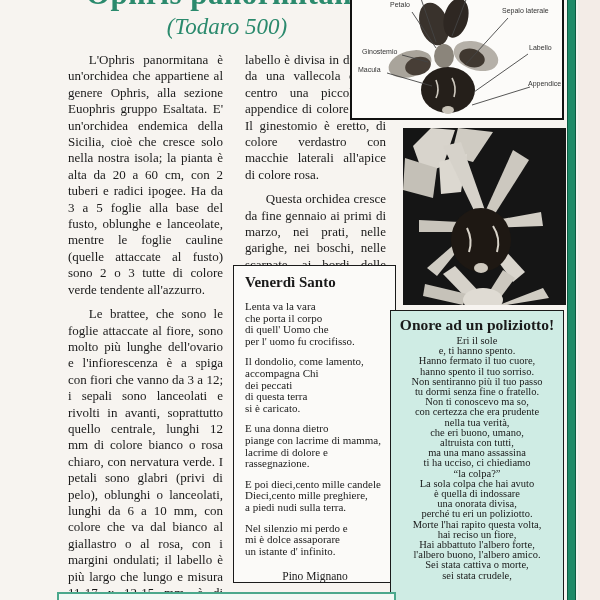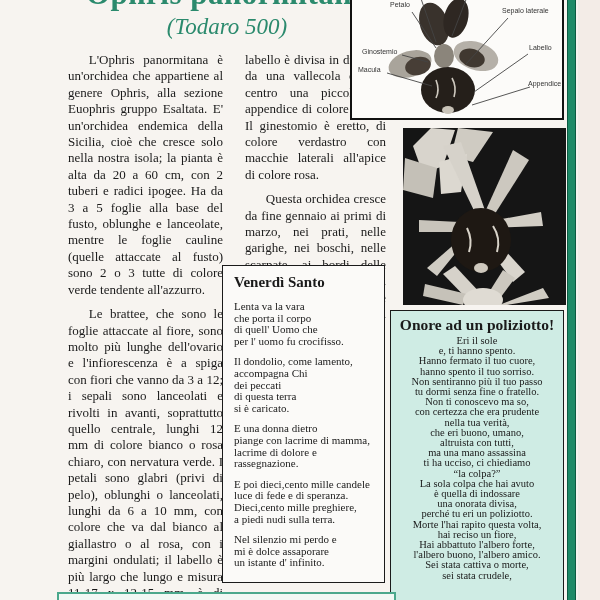--- a/index.html
+++ b/index.html
@@ -32,21 +32,21 @@
   .col p.indent{text-indent:1.6em}
   
   .diagram-box{position:absolute;left:350px;top:-30px;width:214px;height:150px;background:#fcfbf9;
     border:2px solid #111;overflow:hidden}
   .diagram-box svg{position:absolute;left:0;top:0}
   .dlabel{position:absolute;font-size:7px;line-height:8px;color:#333;white-space:nowrap;
     font-family:Liberation Sans, sans-serif}
   
   .photo{position:absolute;left:403px;top:128px;width:163px;height:177px;background:#141414;overflow:hidden}
   
-  .poem-box{position:absolute;left:222px;top:265px;width:163px;height:318px;background:#fbfaf8;
+  .poem-box{position:absolute;left:233px;top:265px;width:163px;height:318px;background:#fbfaf8;
     border:1.5px solid #1a1a1a;padding:8px 10px 6px 11px;overflow:hidden}
   .poem-box h2{margin:0 0 10px 0;font-size:15px;line-height:17px;font-weight:bold}
   .poem-box .pline{font-size:11px;line-height:11.6px;white-space:nowrap}
   .poem-box .pline:empty{min-height:9px}
   .poem-box .author{margin-top:13px;text-align:center;font-size:11.5px}
   
   .mint-box{position:absolute;left:390px;top:310px;width:174px;height:296px;background:var(--mint);
     border:1.5px solid #1a1a1a;padding:5px 2px;text-align:center;overflow:hidden}
   .mint-box h2{margin:0 0 3px 0;font-size:15.5px;line-height:17px;font-weight:bold}
   .mint-box .mline{font-size:10.5px;line-height:10.2px;white-space:nowrap}
@@ -167,21 +167,20 @@
       <div class="pline">piange con lacrime di mamma,</div>
 
       <div class="pline">lacrime di dolore e</div>
 
       <div class="pline">rassegnazione.</div>
 
       <div class="pline"></div>
 
       <div class="pline">E poi dieci,cento mille candele</div>
 
-      <div class="pline">luce di fede e di speranza.</div>
 
       <div class="pline">Dieci,cento mille preghiere,</div>
 
       <div class="pline">a piedi nudi sulla terra.</div>
 
       <div class="pline"></div>
 
       <div class="pline">Nel silenzio mi perdo e</div>
 
       <div class="pline">mi è dolce assaporare</div>

